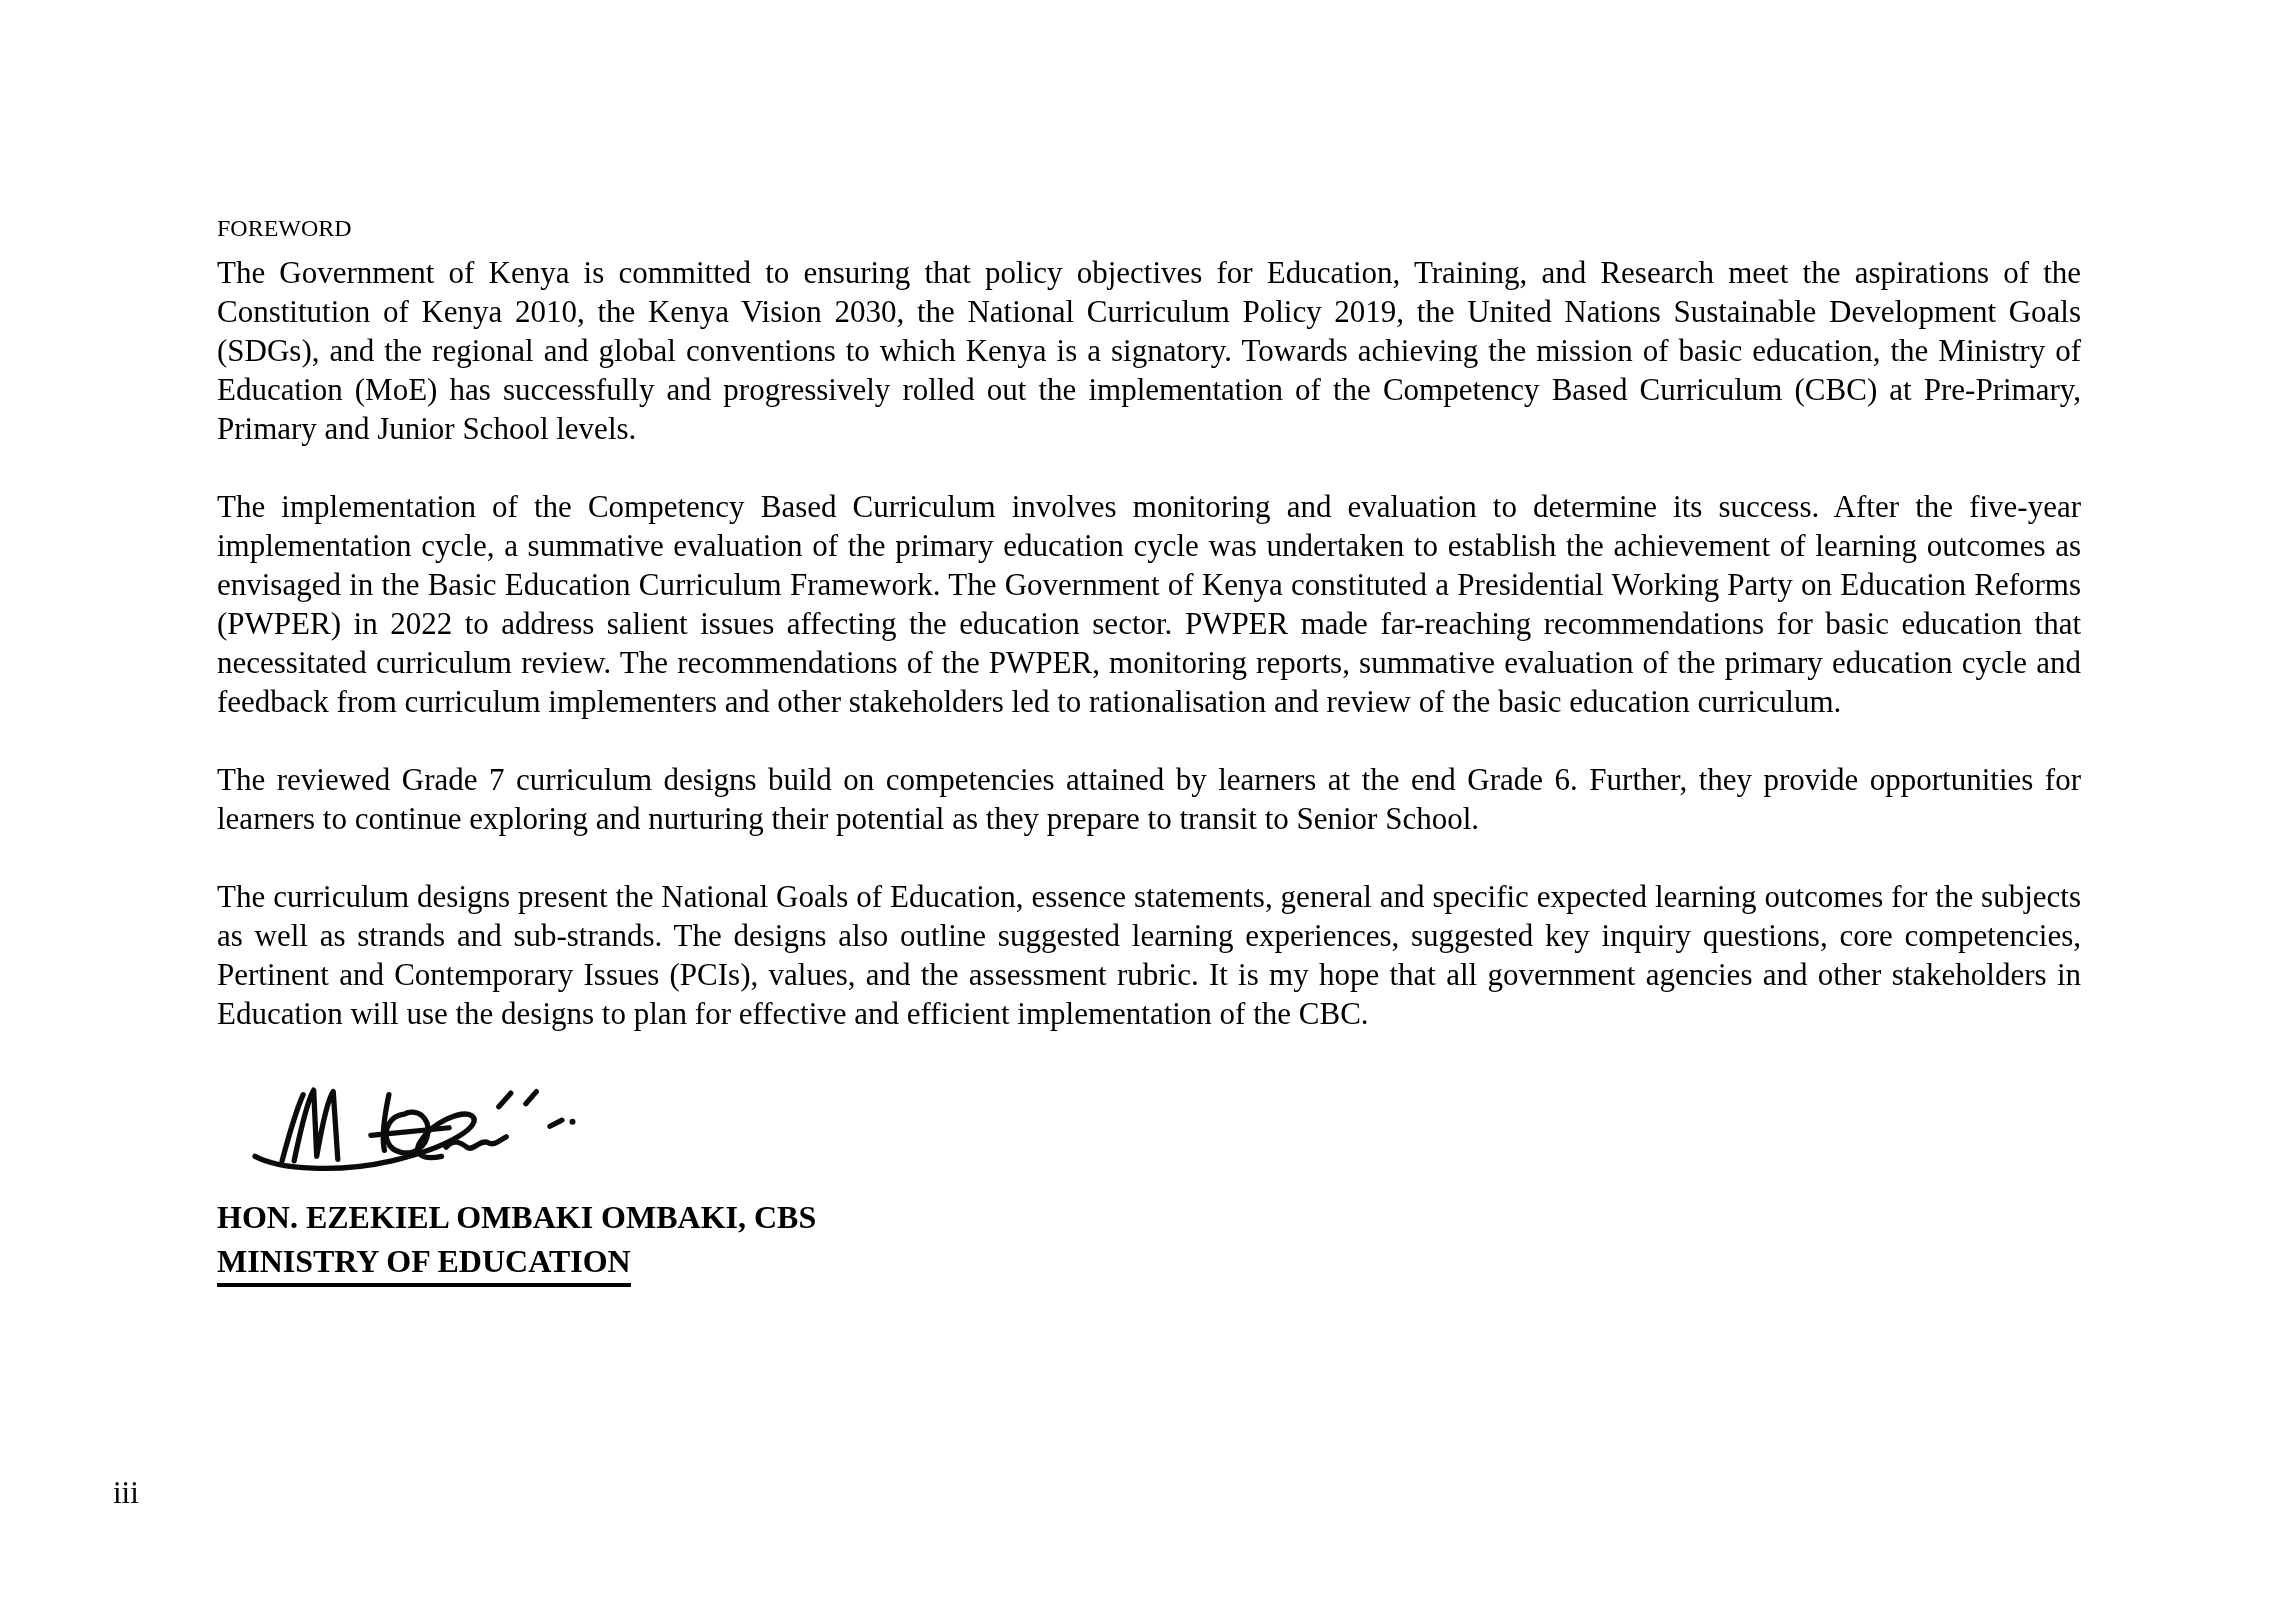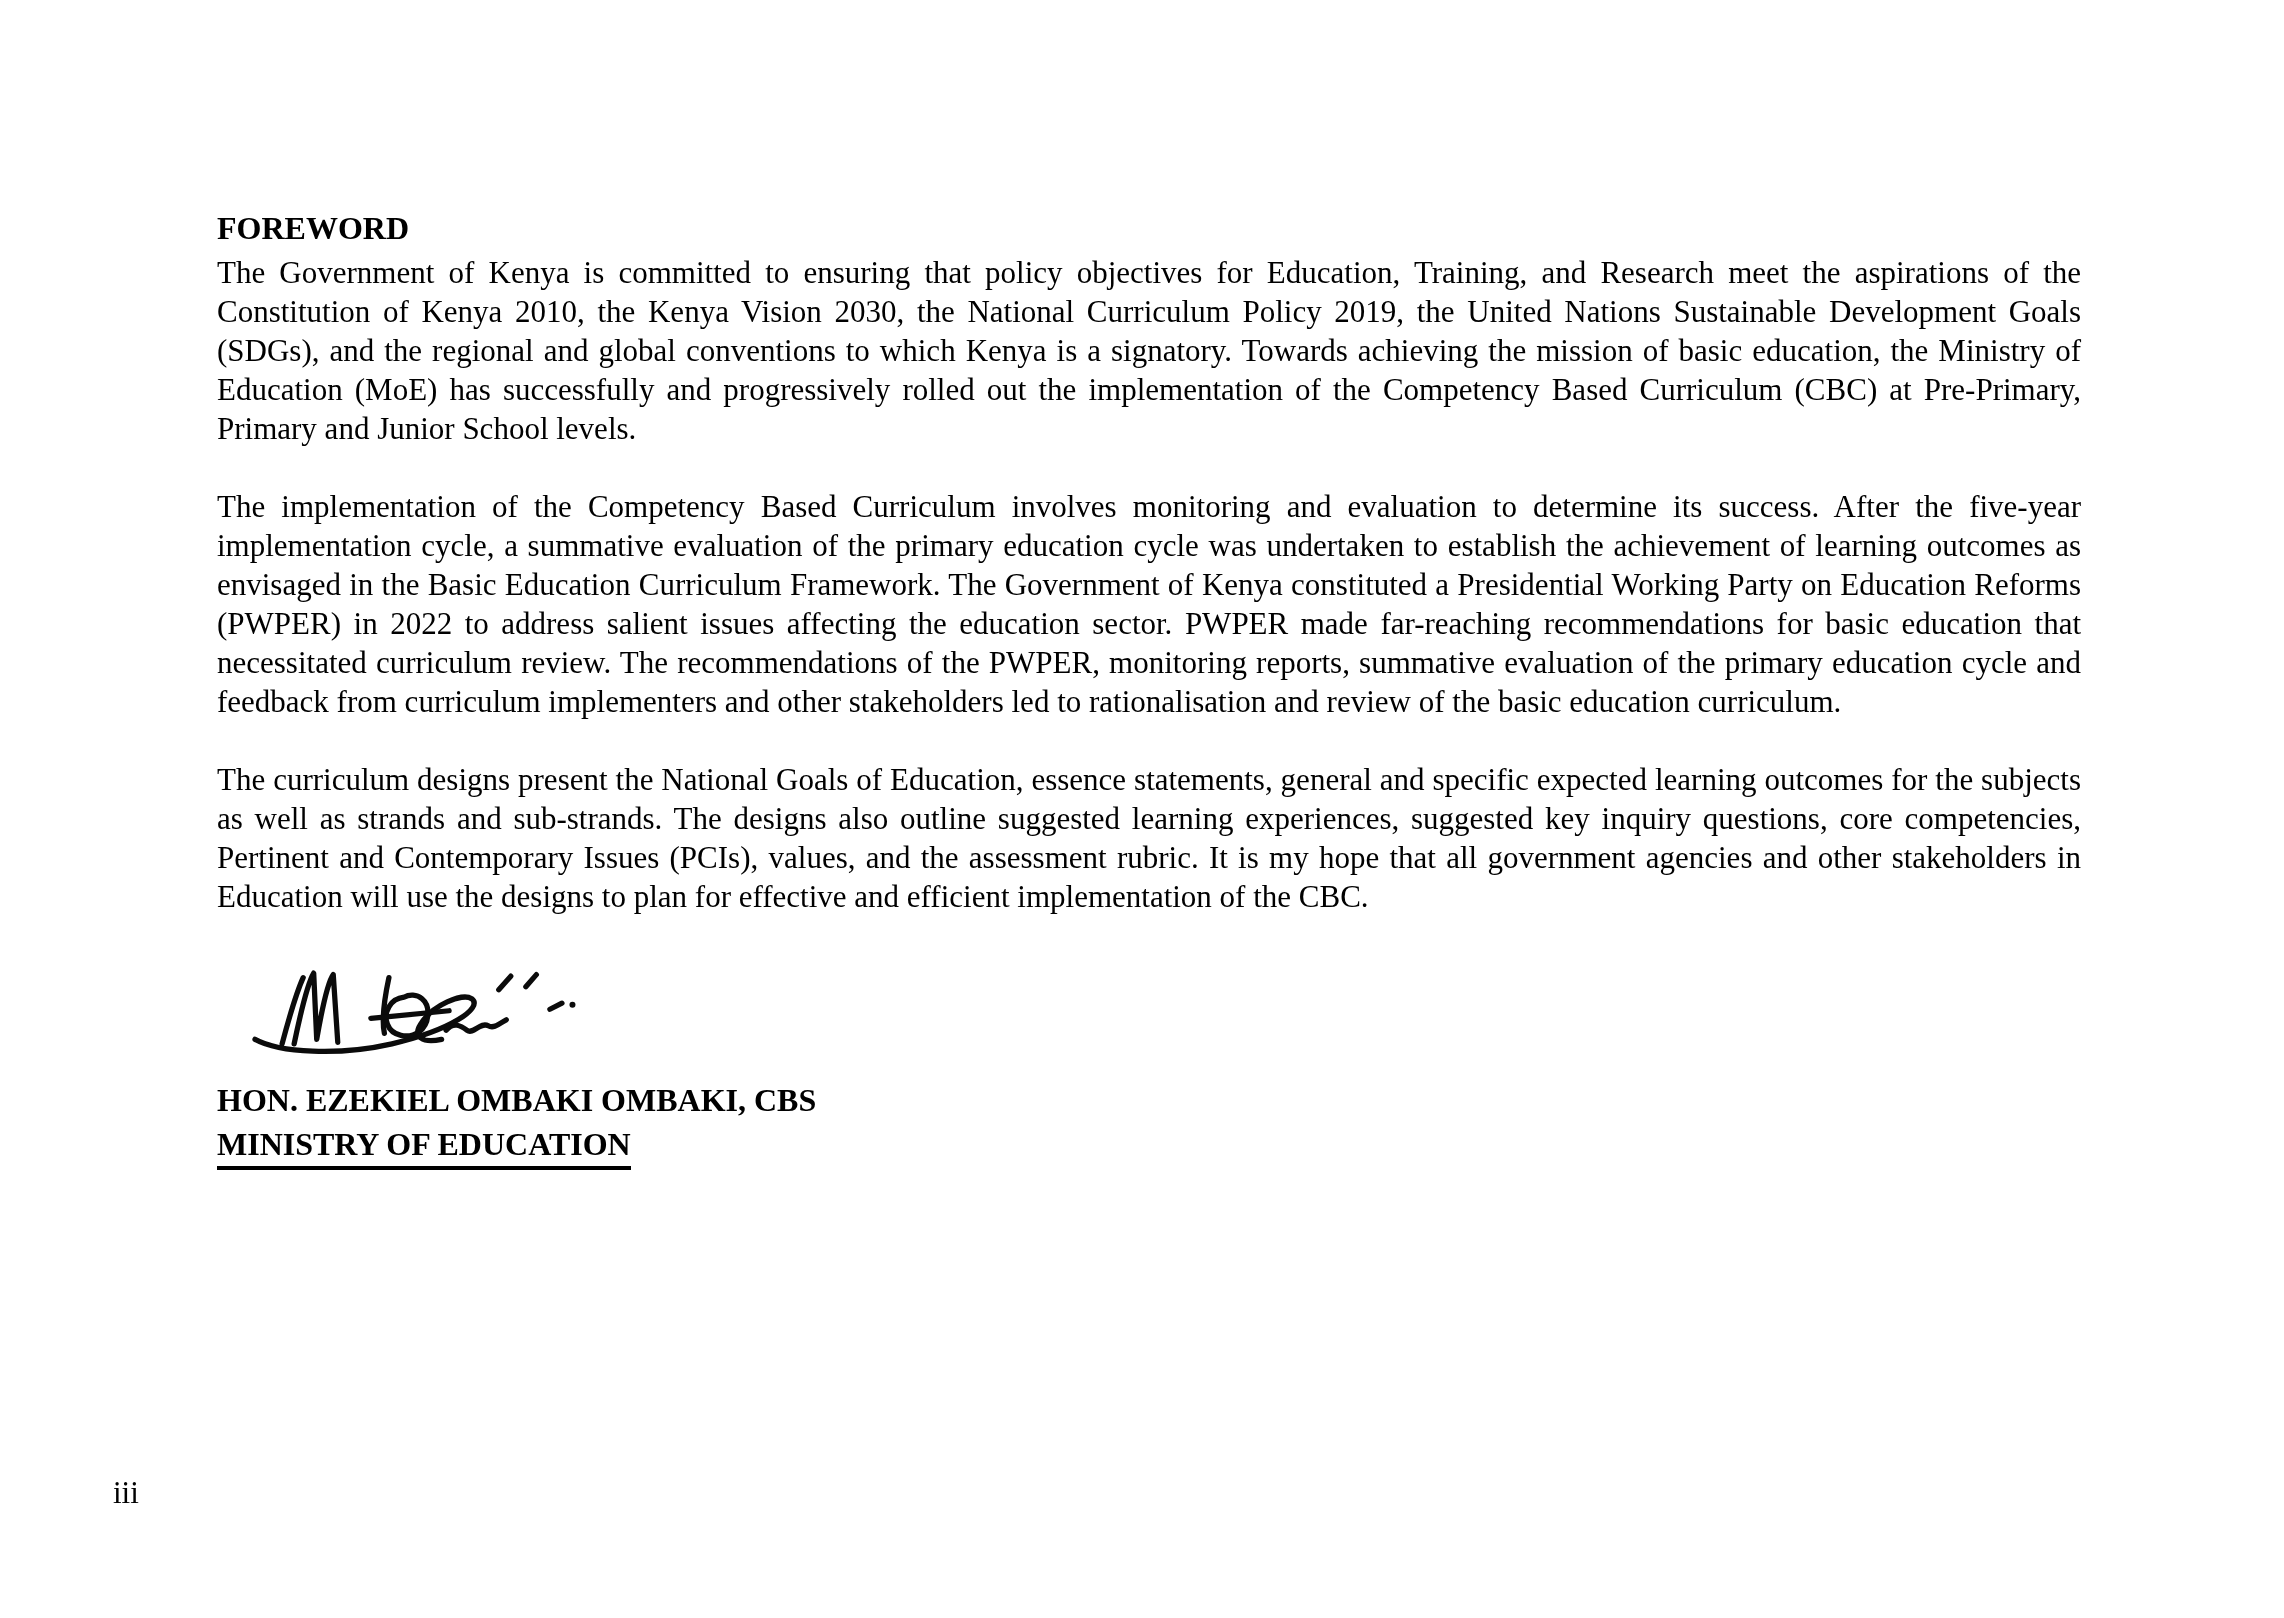--- a/index.html
+++ b/index.html
@@ -16,23 +16,23 @@
     font-family: "Liberation Serif", "DejaVu Serif", serif;
     overflow: hidden;
   }
   .content {
     position: absolute;
     left: 217px;
     top: 209px;
     width: 1864px;
   }
   .heading {
-    font-size: 32px;
+    font-size: 24px;
     line-height: 39px;
-    font-weight: bold;
+    font-weight: normal;
     margin: 0 0 4.5px 0;
   }
   .para {
     font-size: 31px;
     line-height: 39px;
     text-align: justify;
     margin: 0 0 39px 0;
   }
   .signature-wrap {
     margin: 4.5px 0 10.5px 32px;
@@ -64,20 +64,21 @@
 
 <div class="page">
   <div class="content">
 
     <h1 class="heading">FOREWORD</h1>
 
     <p class="para">The Government of Kenya is committed to ensuring that policy objectives for Education, Training, and Research meet the aspirations of the Constitution of Kenya 2010, the Kenya Vision 2030, the National Curriculum Policy 2019, the United Nations Sustainable Development Goals (SDGs), and the regional and global conventions to which Kenya is a signatory. Towards achieving the mission of basic education, the Ministry of Education (MoE) has successfully and progressively rolled out the implementation of the Competency Based Curriculum (CBC) at Pre-Primary, Primary and Junior School levels.</p>
 
     <p class="para">The implementation of the Competency Based Curriculum involves monitoring and evaluation to determine its success. After the five-year implementation cycle, a summative evaluation of the primary education cycle was undertaken to establish the achievement of learning outcomes as envisaged in the Basic Education Curriculum Framework. The Government of Kenya constituted a Presidential Working Party on Education Reforms (PWPER) in 2022 to address salient issues affecting the education sector. PWPER made far-reaching recommendations for basic education that necessitated curriculum review. The recommendations of the PWPER, monitoring reports, summative evaluation of the primary education cycle and feedback from curriculum implementers and other stakeholders led to rationalisation and review of the basic education curriculum.</p>
 
+    <p class="para">The reviewed Grade 7 curriculum designs build on competencies attained by learners at the end Grade 6. Further, they provide opportunities for learners to continue exploring and nurturing their potential as they prepare to transit to Senior School.</p>
 
     <p class="para">The curriculum designs present the National Goals of Education, essence statements, general and specific expected learning outcomes for the subjects as well as strands and sub-strands. The designs also outline suggested learning experiences, suggested key inquiry questions, core competencies, Pertinent and Contemporary Issues (PCIs), values, and the assessment rubric. It is my hope that all government agencies and other stakeholders in Education will use the designs to plan for effective and efficient implementation of the CBC.</p>
 
     <div class="signature-wrap">
       <svg viewBox="0 0 440 150" width="331" height="113">
         <g fill="none" stroke="#0b0b0b" stroke-width="7" stroke-linecap="round" stroke-linejoin="round">
           <path d="M44,118 C52,88 62,52 72,30"></path>
           <path d="M60,118 C70,70 80,34 86,24 L90,112 C98,66 106,34 112,26 L118,116"></path>
           <path d="M8,112 C40,130 120,134 190,118 C268,100 312,70 296,58 C284,50 244,66 228,92 C218,108 230,118 256,112"></path>
           <path d="M186,30 C180,58 176,86 180,104"></path>

